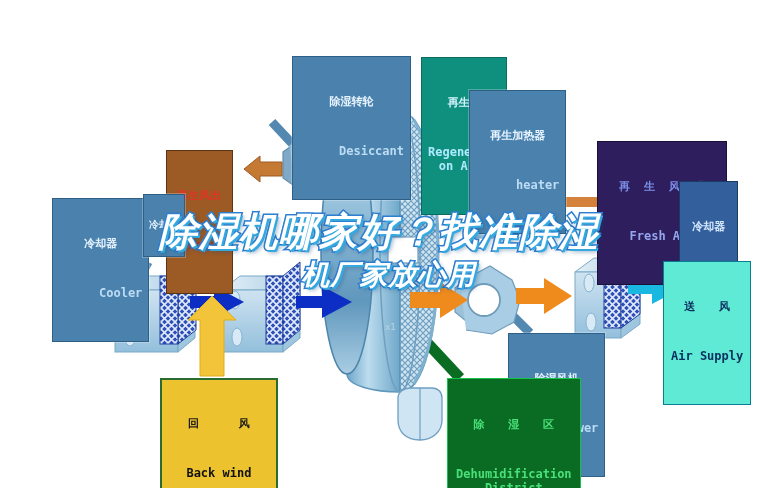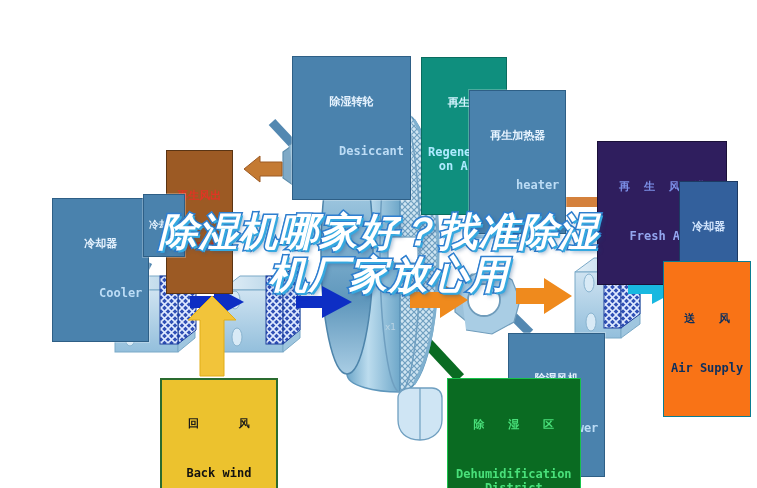--- a/index.html
+++ b/index.html
@@ -91,23 +91,23 @@
   
   .lbl.navy {
     background: #33609c;
     border: 1px solid #1d3a63;
     padding: 2px 7px 3px 7px;
   }
   .lbl.navy .cn { color: #d7e9ff; }
   .lbl.navy .en { color: #bdd8f6; }
 
   .lbl.cyan {
-    background: #f97316;
+    background: #5eead4;
     border: 1px solid #0a7d93;
-    padding: 14px 7px 3px 7px;
+    padding: 2px 7px 3px 7px;
   }
   .lbl.cyan .cn { color: #0b2f5e; letter-spacing: 10px; text-indent: 10px; }
   .lbl.cyan .en { color: #0b2f5e; }
 
   
   .lbl.brown {
     background: #9c5a24;
     border: 1px solid #5a3413;
     padding: 2px 7px 3px 7px;
   }
@@ -142,21 +142,21 @@
     line-height: 43px;
     color: #ffffff;
     letter-spacing: 1px;
     -webkit-text-stroke: 3px #2f7fd0;
     paint-order: stroke fill;
     text-shadow:
        2px 2px 0 #35a8e0,
       -1px -1px 0 #2f7fd0,
        3px 3px 4px rgba(20,70,130,0.45);
   }
-  #headline .hl-line.second { font-size: 39px; margin-left: 20px; }
+  #headline .hl-line.second { font-size: 28px; margin-left: 20px; }
 </style>
 </head>
 <body>
 
 <div id="stage">
 
   <svg id="svg-layer" viewBox="0 0 757 488">
     <defs>
       <linearGradient id="gRotorFace" x1="0" y1="0" x2="0" y2="1">
         <stop offset="0" stop-color="#cfe6f4"></stop>

